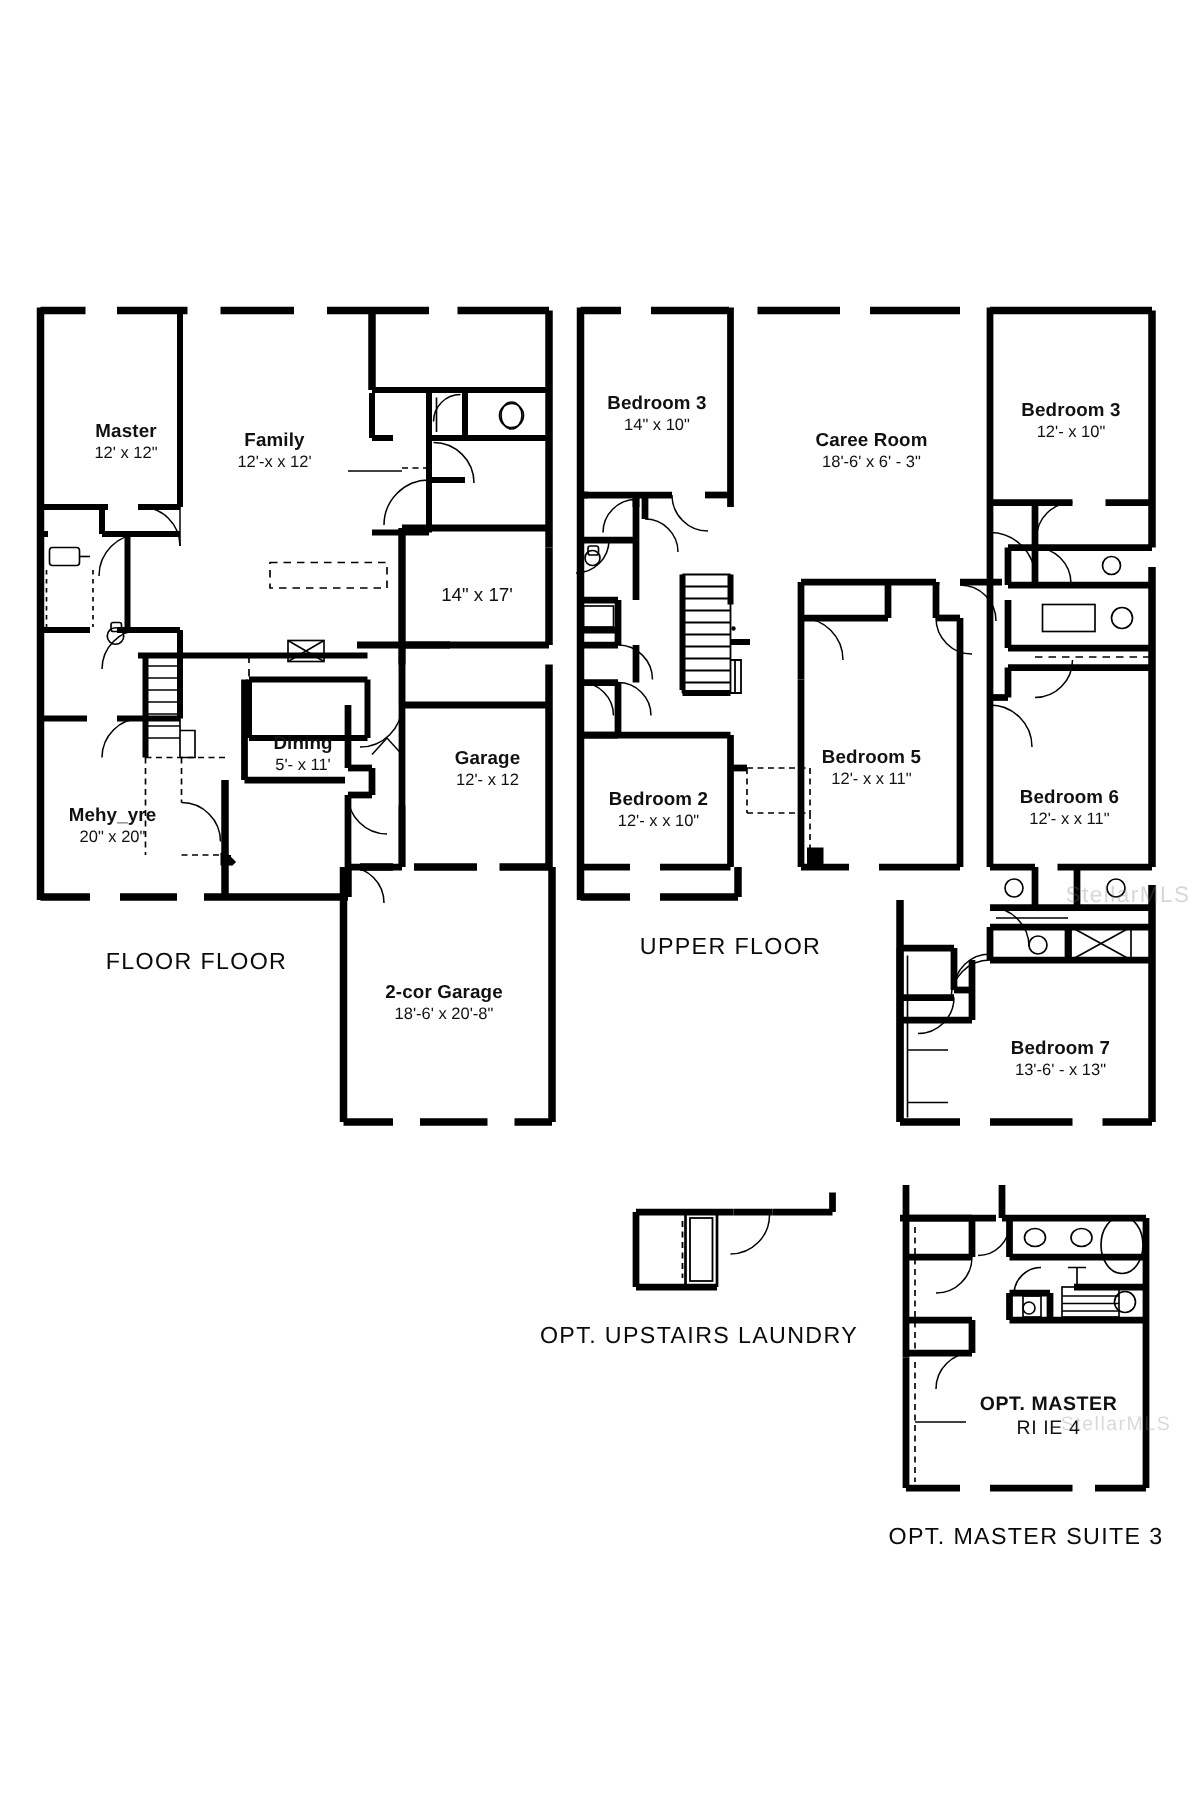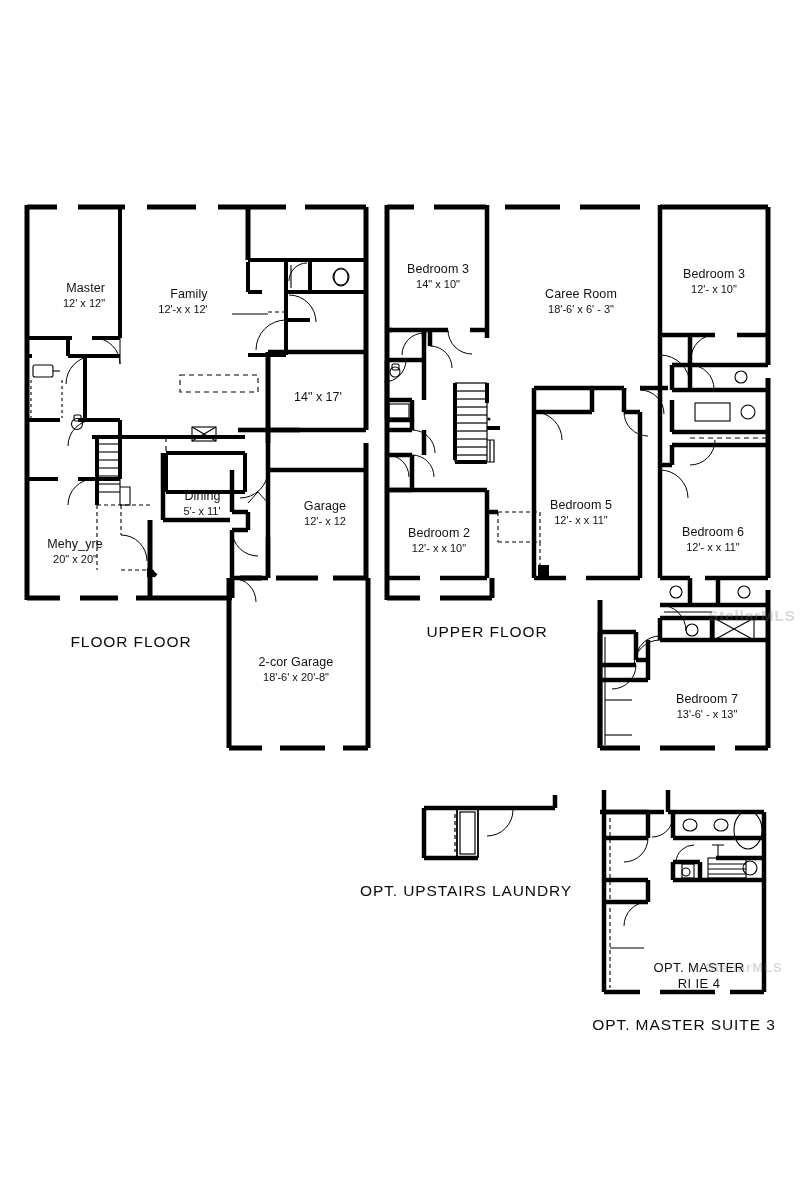--- a/index.html
+++ b/index.html
@@ -17,46 +17,45 @@
   .room-label{
     position:absolute;
     text-align:center;
     font-family:"Liberation Sans", sans-serif;
     color:#111;
     line-height:1.18;
     white-space:nowrap;
     pointer-events:none;
     transform:translate(-50%,-50%);
   }
-  .room-label .rname{font-size:12.5px;font-weight:400;letter-spacing:.1px;display:block;text-align:right;}
+  .room-label .rname{font-size:12.5px;font-weight:700;letter-spacing:.1px;display:block;}
   .room-label .rdim{font-size:11px;font-weight:400;letter-spacing:0px;display:block;margin-top:1px;}
   .room-label.dim-only .rdim{font-size:12.5px;margin-top:0;}
 
   .floor-title{
     position:absolute;
     font-size:15.5px;
     letter-spacing:.9px;
     font-weight:400;
     color:#0b0b0b;
     white-space:nowrap;
     transform:translate(-50%,-50%);
     pointer-events:none;
   }
 
   .watermark{
     position:absolute;
     font-size:15px;
     letter-spacing:1px;
-    font-weight:700;
+    font-weight:400;
     color:rgba(120,120,120,0.30);
     white-space:nowrap;
     transform:translate(-50%,-50%);
     pointer-events:none;
     user-select:none;
-    margin-top:18px;
   }
 </style>
 </head>
 <body>
 
 <div id="plan-root">
 
   <svg id="plan-svg" viewBox="0 0 800 1200" xmlns="http://www.w3.org/2000/svg">
     <rect x="0" y="0" width="800" height="1200" fill="#ffffff"></rect>
 
@@ -590,21 +589,21 @@
   </div>
   <div class="room-label" style="left:713px;top:539px;">
     <span class="rname">Bedroom 6</span>
     <span class="rdim">12'- x x 11"</span>
   </div>
   <div class="room-label" style="left:707px;top:706px;">
     <span class="rname">Bedroom 7</span>
     <span class="rdim">13'-6' - x 13"</span>
   </div>
 
-  <div class="room-label" style="left:699px;top:976px;">
+  <div class="room-label" style="left:699px;top:944px;">
     <span class="rname" style="font-size:13px;letter-spacing:.4px;">OPT. MASTER</span>
     <span class="rdim" style="font-size:13px;letter-spacing:.4px;">RI IE 4</span>
   </div>
 
   <div class="floor-title" style="left:131px;top:642px;">FLOOR FLOOR</div>
   <div class="floor-title" style="left:487px;top:632px;">UPPER FLOOR</div>
   <div class="floor-title" style="left:466px;top:891px;">OPT. UPSTAIRS LAUNDRY</div>
   <div class="floor-title" style="left:684px;top:1025px;">OPT. MASTER SUITE 3</div>
 
   <div class="watermark" style="left:752px;top:597px;">StellarMLS</div>

